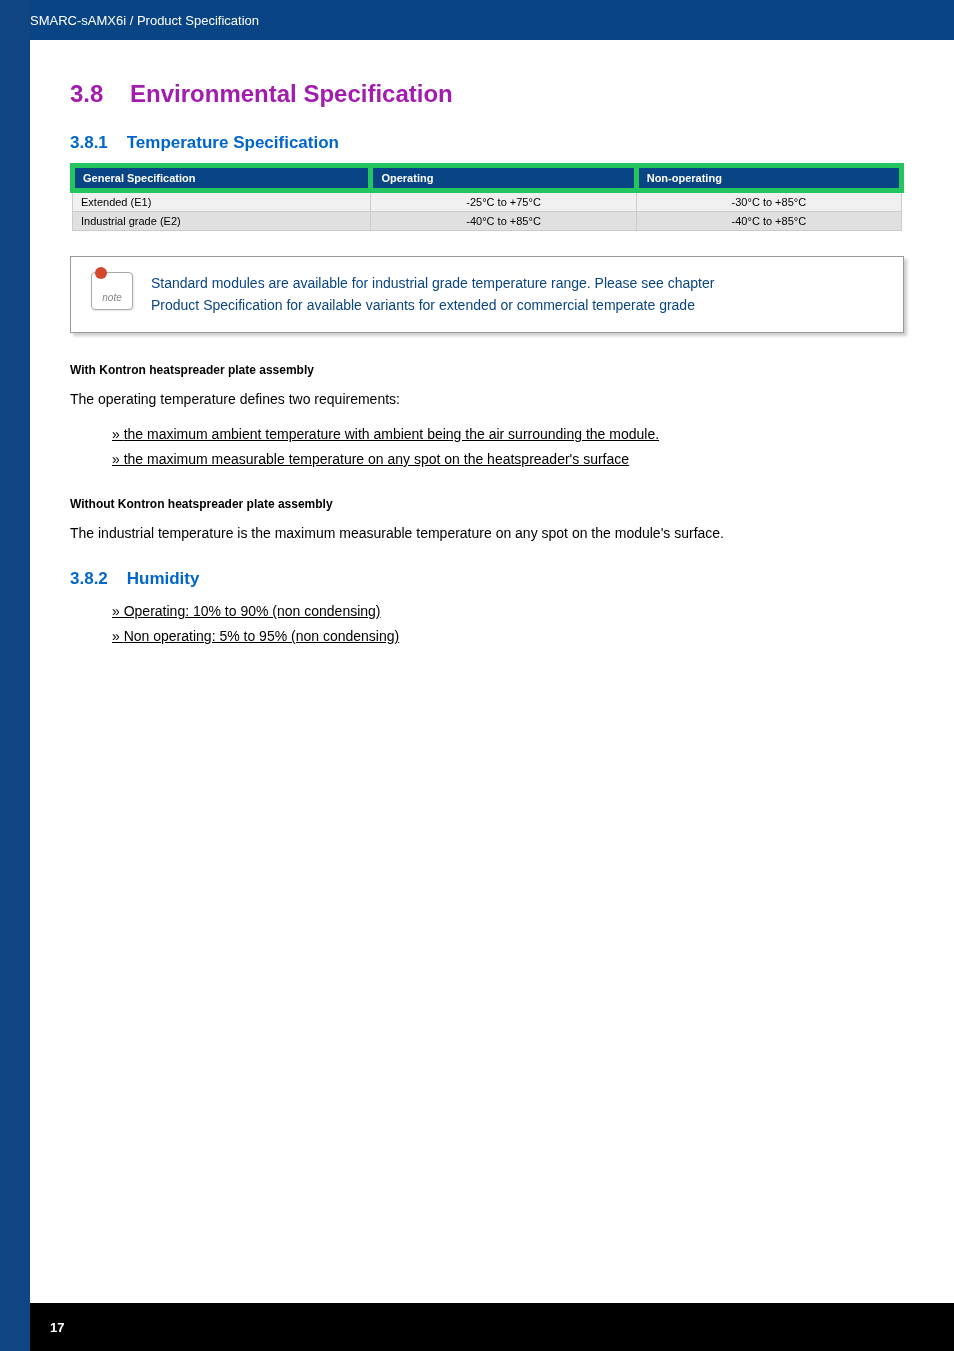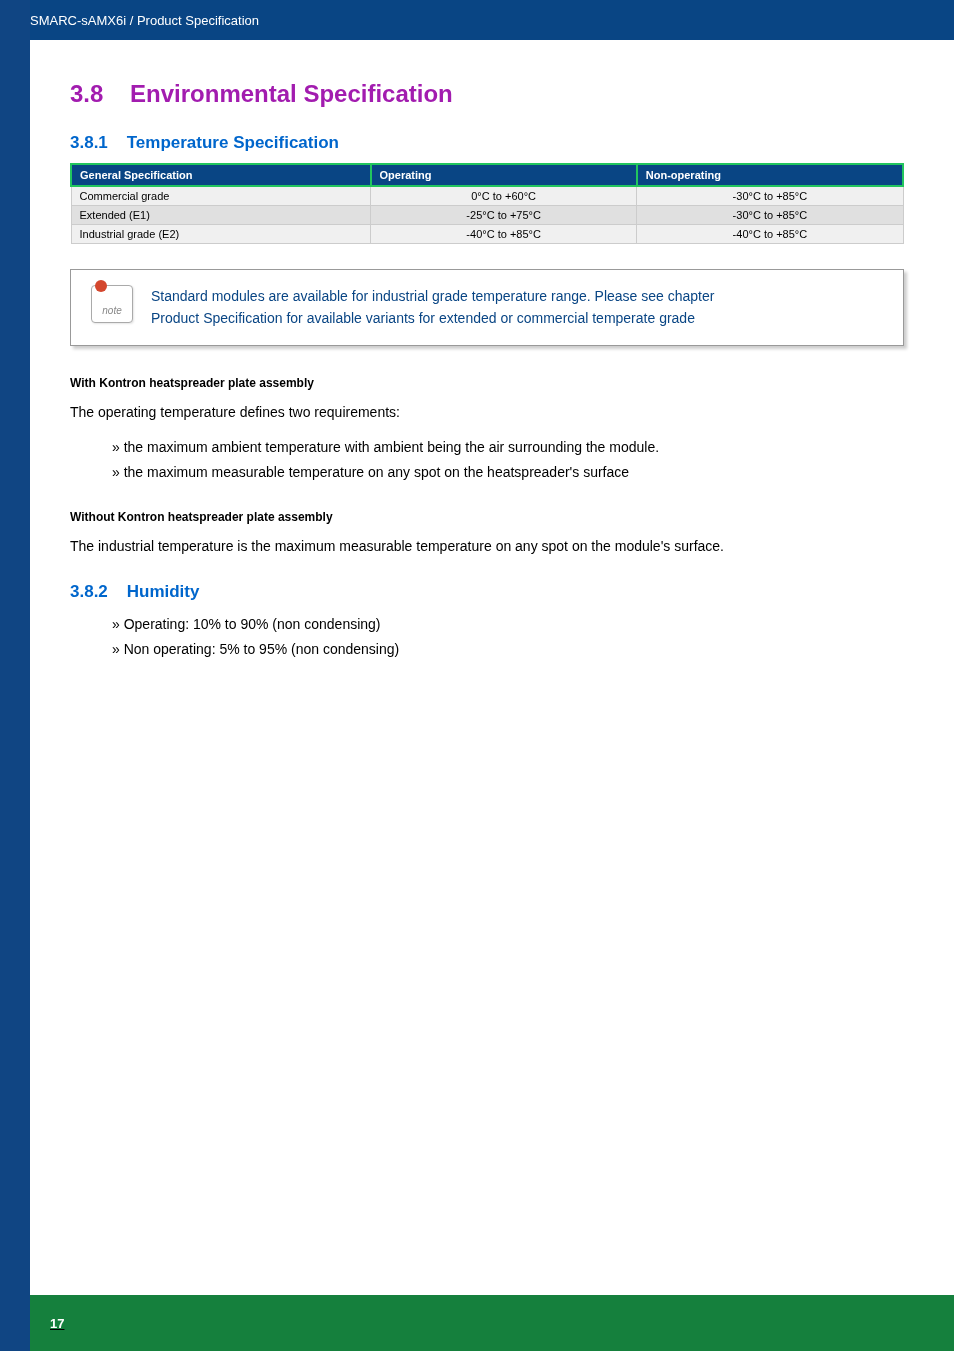--- a/index.html
+++ b/index.html
@@ -55,21 +55,21 @@
       border-collapse: collapse;
       font-size: 11px;
       margin-bottom: 25px;
     }
     .spec-table th {
       background: #094584;
       color: #fff;
       text-align: left;
       padding: 4px 8px;
       font-weight: bold;
-      border: 2px solid #22c55e;
+      border: 5px solid #22c55e;
     }
     .spec-table td {
       padding: 3px 8px;
       border: 1px solid #ccc;
       text-align: center;
     }
     .spec-table td:first-child {
       text-align: left;
     }
     .spec-table tbody tr:nth-child(odd) {
@@ -130,35 +130,36 @@
       margin-top: 7px;
     }
     .body-text {
       font-size: 14px;
       margin-bottom: 12px;
       line-height: 1.5;
     }
     .bullet-list {
       margin-left: 42px;
       margin-bottom: 25px;
+      text-decoration: underline;
     }
     .bullet-item {
       font-size: 14px;
       line-height: 1.8;
     }
     .bullet-item::before {
       content: "» ";
     }
     .footer-bar {
       position: absolute;
       bottom: 0;
       left: 0;
       width: 100%;
-      height: 56px;
-      background: #15803d;
+      height: 48px;
+      background: #000000;
       display: flex;
       align-items: center;
       padding-left: 20px;
       text-decoration: underline;
     }
     .page-number {
       color: #fff;
       font-size: 13px;
       font-weight: bold;
     }
@@ -183,25 +184,20 @@
 
     <table class="spec-table">
       <thead>
         <tr>
           <th style="width:36%">General Specification</th>
           <th style="width:32%">Operating</th>
           <th style="width:32%">Non-operating</th>
         </tr>
       </thead>
       <tbody>
-        <tr>
-          <td>Commercial grade</td>
-          <td>0°C to +60°C</td>
-          <td>-30°C to +85°C</td>
-        </tr>
         <tr>
           <td>Extended (E1)</td>
           <td>-25°C to +75°C</td>
           <td>-30°C to +85°C</td>
         </tr>
         <tr>
           <td>Industrial grade (E2)</td>
           <td>-40°C to +85°C</td>
           <td>-40°C to +85°C</td>
         </tr>

